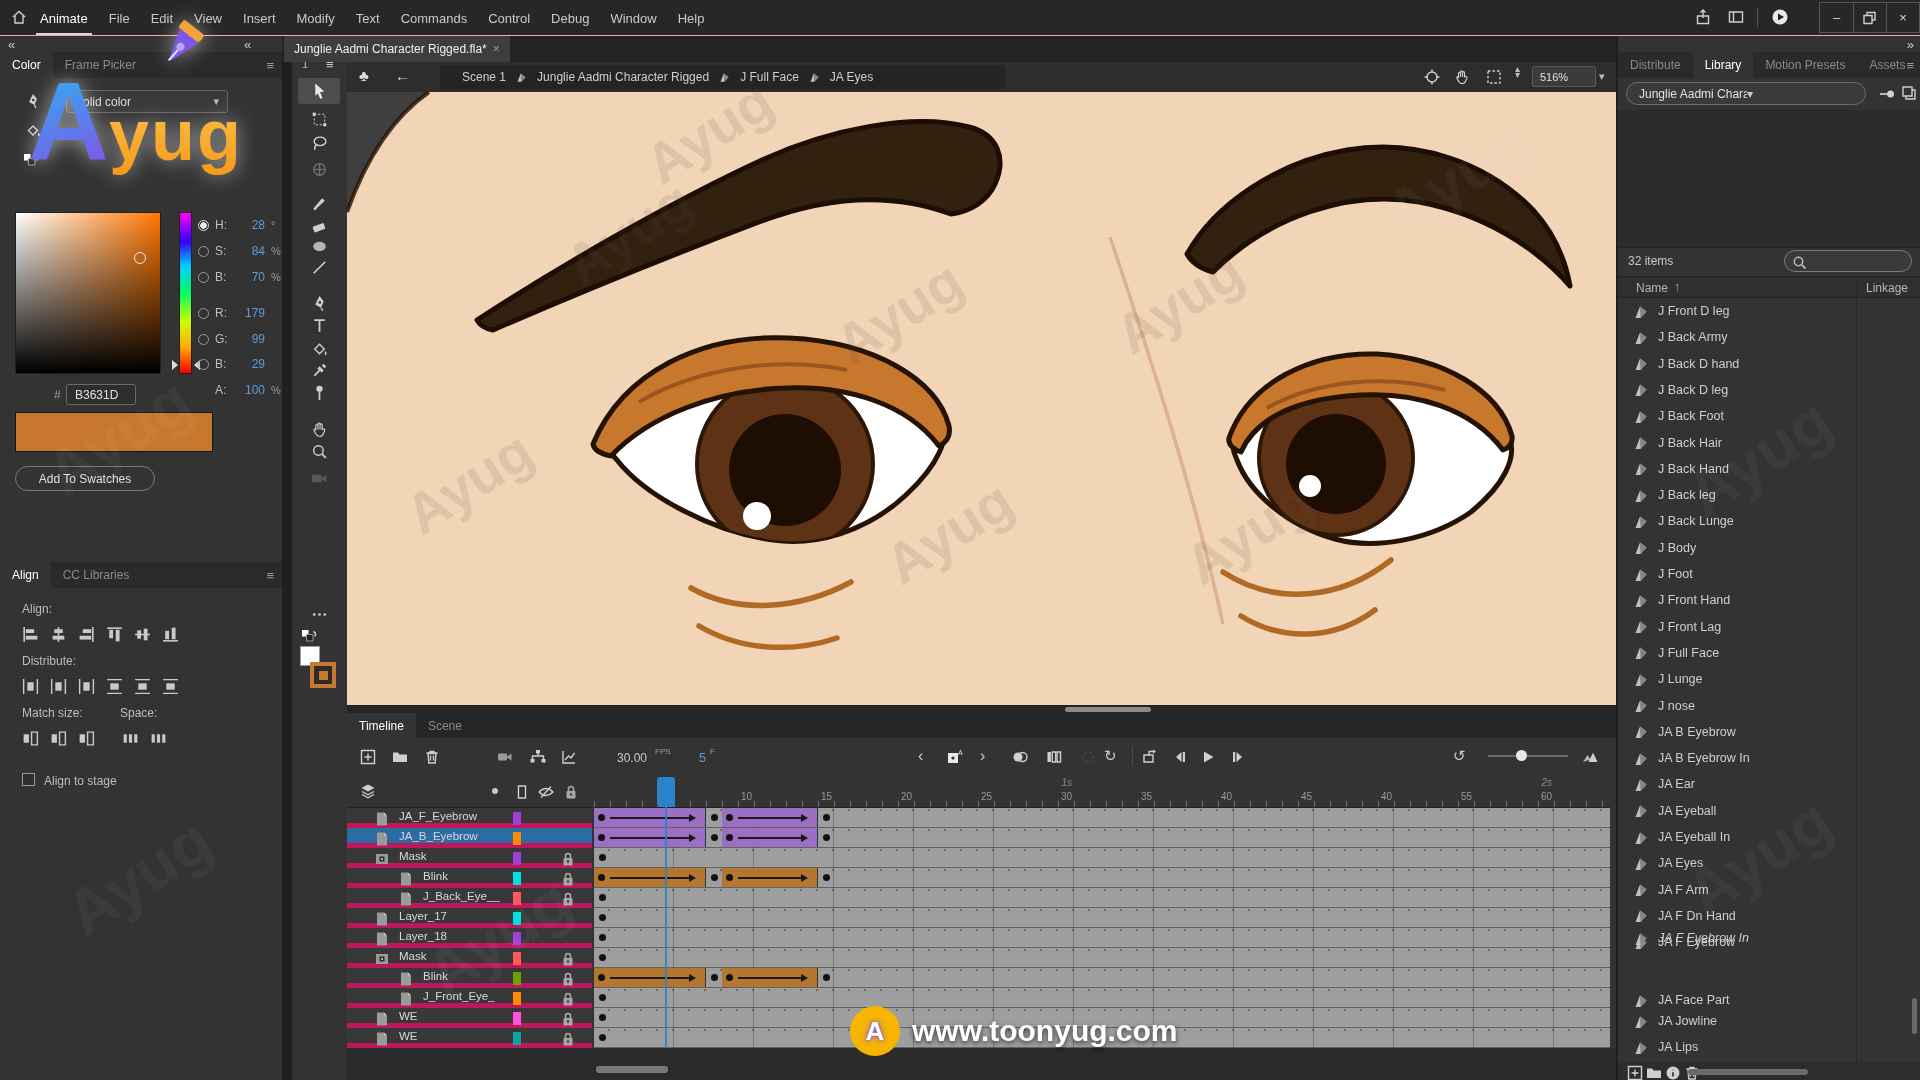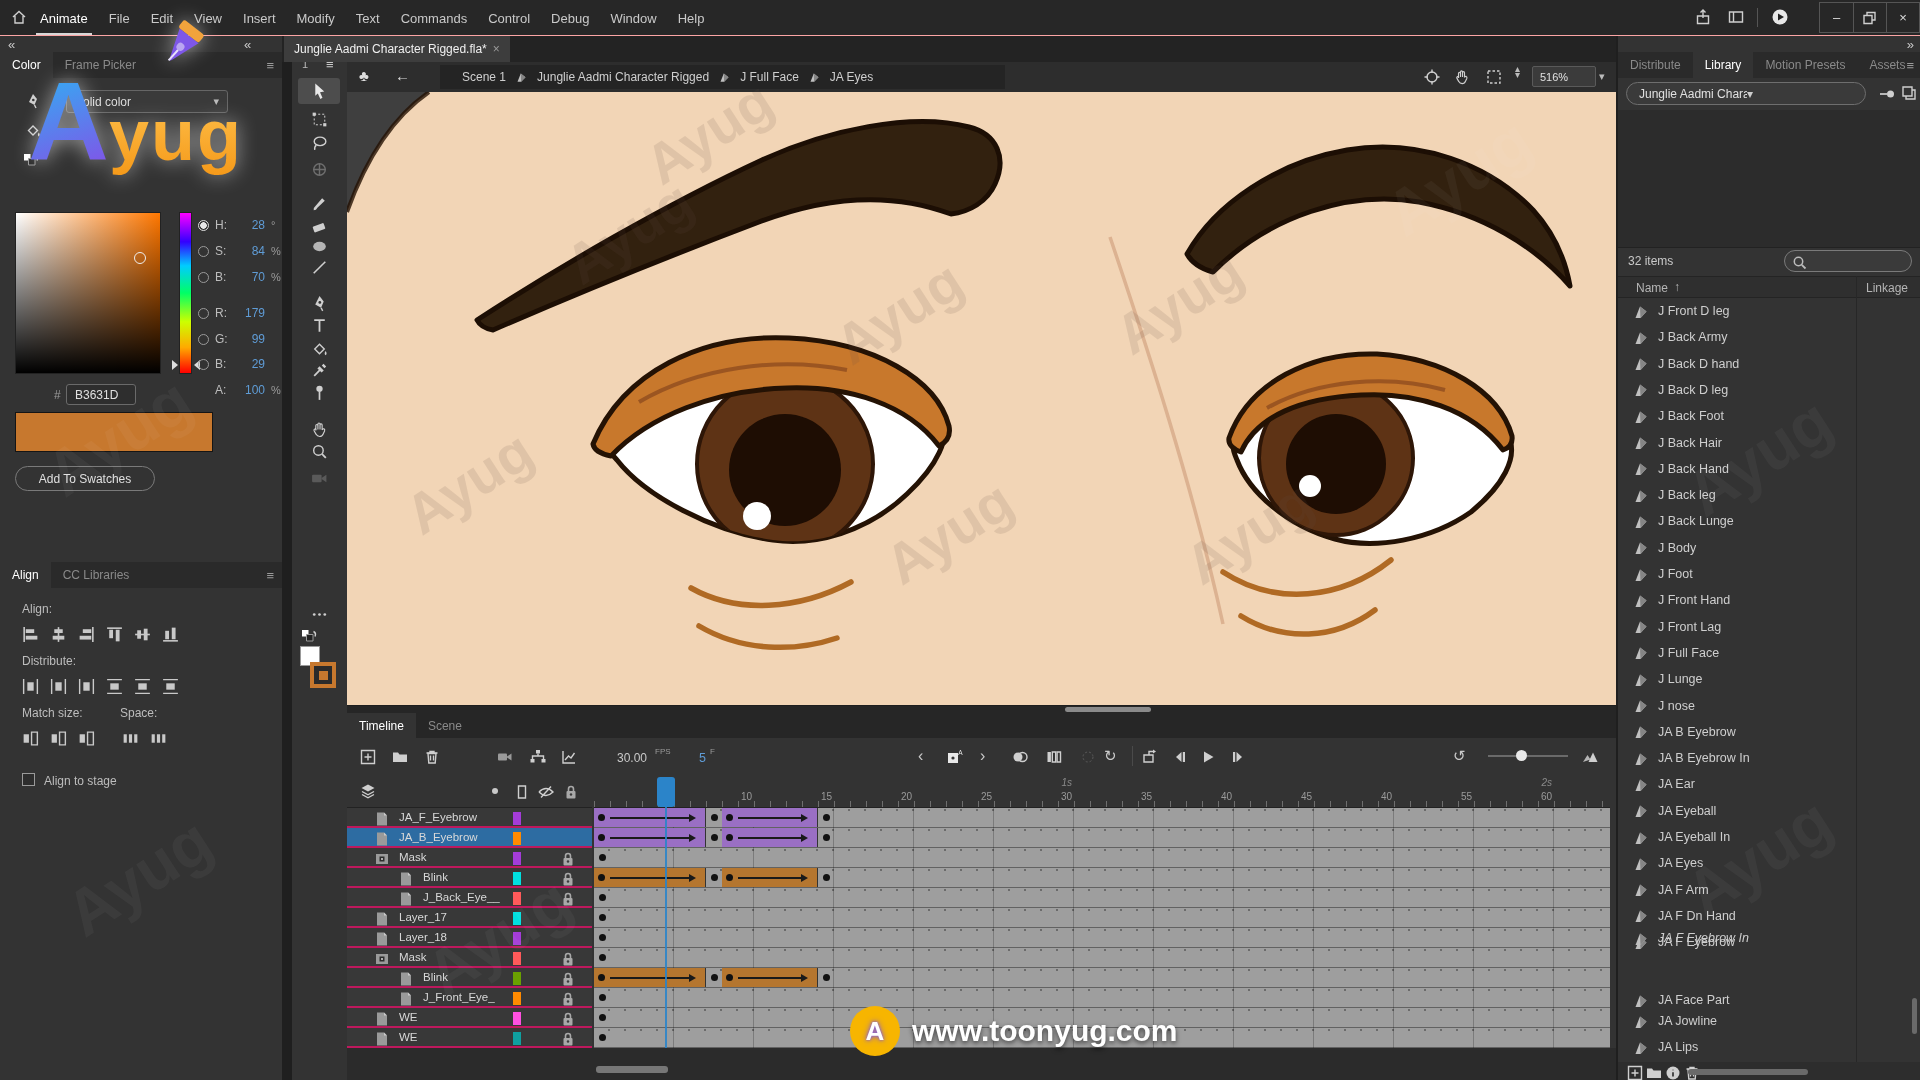--- a/index.html
+++ b/index.html
@@ -81,21 +81,21 @@
   .tl-tabs { position:absolute; left:0; top:0; width:100%; height:25px; background:#262626; display:flex; }
   .tl-toolbar { position:absolute; left:0; top:25px; width:100%; height:37px; background:#333; }
   .tbico { position:absolute; top:9px; width:20px; height:20px; display:flex; align-items:center; justify-content:center; }
   .tl-lhead { position:absolute; left:0; top:62px; width:245px; height:33px; background:#333; border-bottom:1px solid #222; }
   .ruler { position:absolute; left:247px; top:62px; width:1016px; height:33px; background:#333; border-bottom:1px solid #222; overflow:hidden; }
   .rul-num { position:absolute; top:16px; width:28px; font-size:10px; color:#9a9a9a; text-align:right; }
   .rul-sec { position:absolute; top:2px; width:28px; font-size:10px; font-style:italic; color:#8a8a8a; text-align:right; }
   .rul-ticks { position:absolute; left:0; top:26px; width:100%; height:7px;
       background-image:repeating-linear-gradient(90deg, rgba(160,160,160,.55) 0 1px, transparent 1px 16px); }
   .layers { position:absolute; left:0; top:95px; width:245px; height:240px; background:#383838; }
-  .lrow { position:relative; width:100%; height:20px; border-bottom:2px solid #be185d; display:flex; align-items:center; }
+  .lrow { position:relative; width:100%; height:20px; border-bottom:5px solid #be185d; display:flex; align-items:center; }
   .lrow.selected { background:#2d6ca2; }
   .lrow .lic { position:absolute; width:15px; height:15px; }
   .lrow .lname { position:absolute; font-size:11.5px; color:#d8d8d8; white-space:nowrap; }
   .lrow .chip { position:absolute; left:166px; top:3.5px; width:8px; height:13px; }
   .lrow .lk { position:absolute; left:212px; top:2px; width:15px; height:15px; }
   .frames { position:absolute; left:247px; top:95px; width:1016px; height:240px; background:#9e9e9e; overflow:hidden; }
   .frow { position:relative; width:100%; height:20px; border-bottom:1px solid rgba(0,0,0,.38);
      background-image:
        radial-gradient(circle 1.3px, rgba(0,0,0,.32) 0 1px, transparent 1.4px),
        repeating-linear-gradient(90deg, transparent 0 79px, rgba(0,0,0,.22) 79px 80px);

